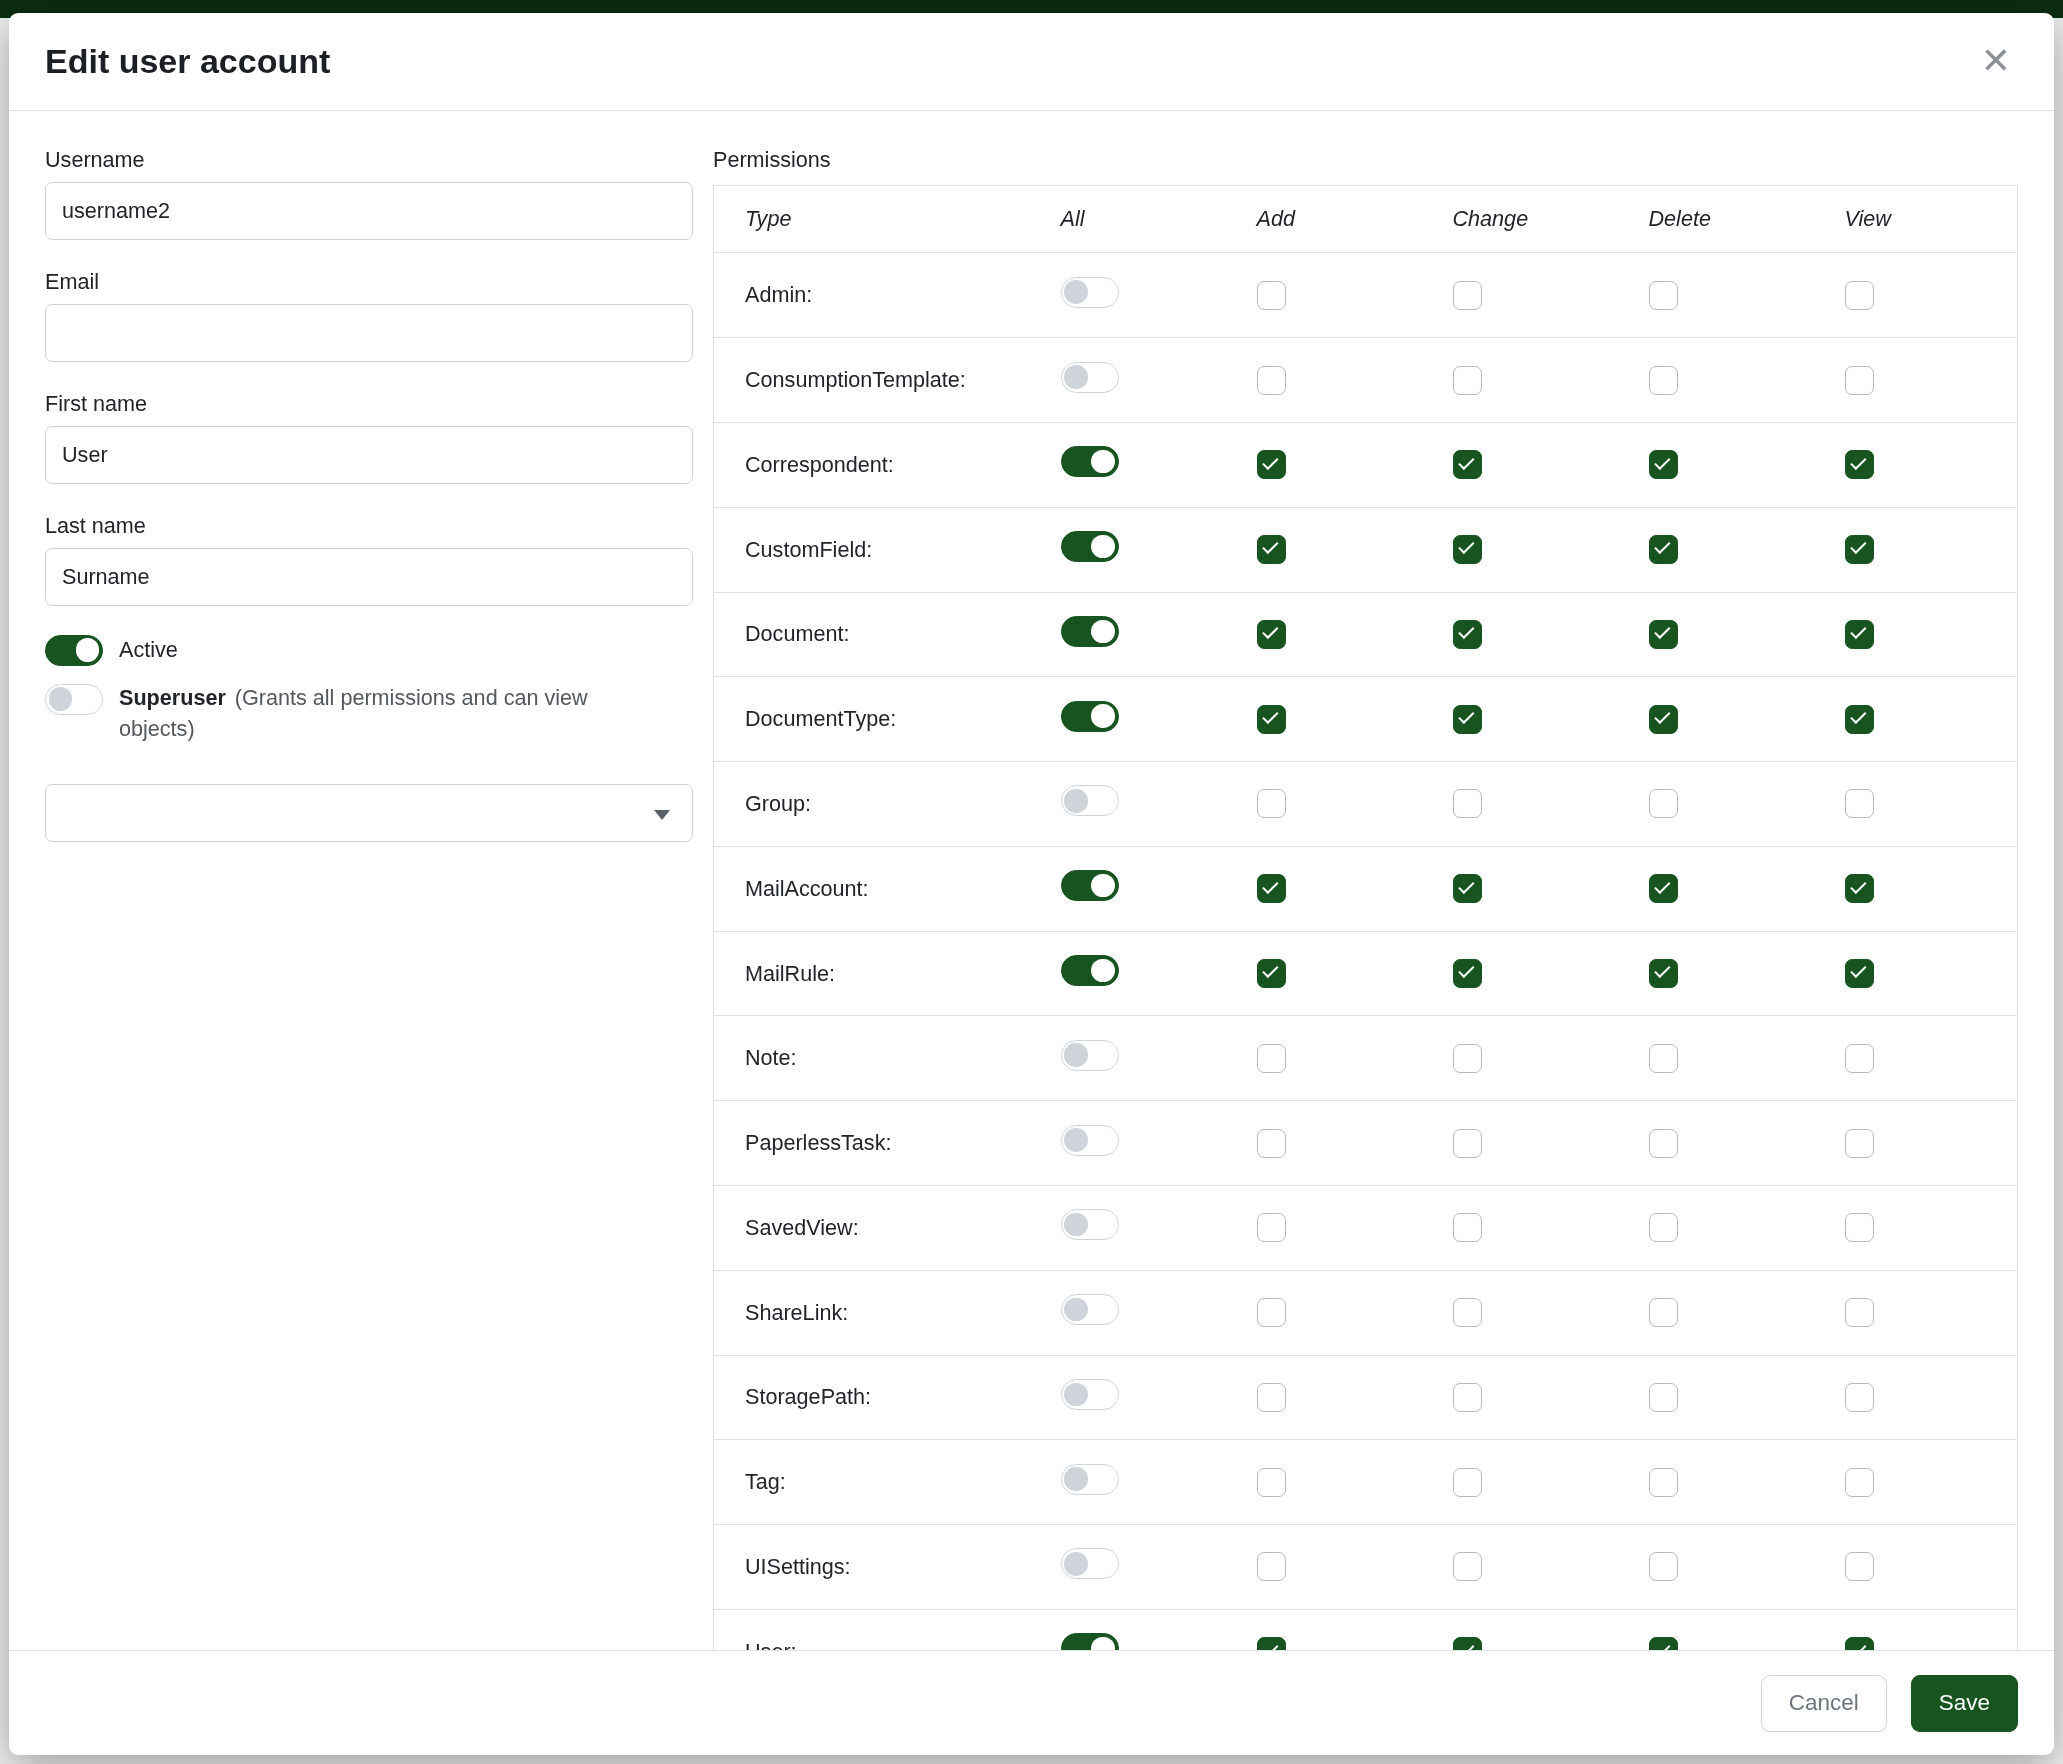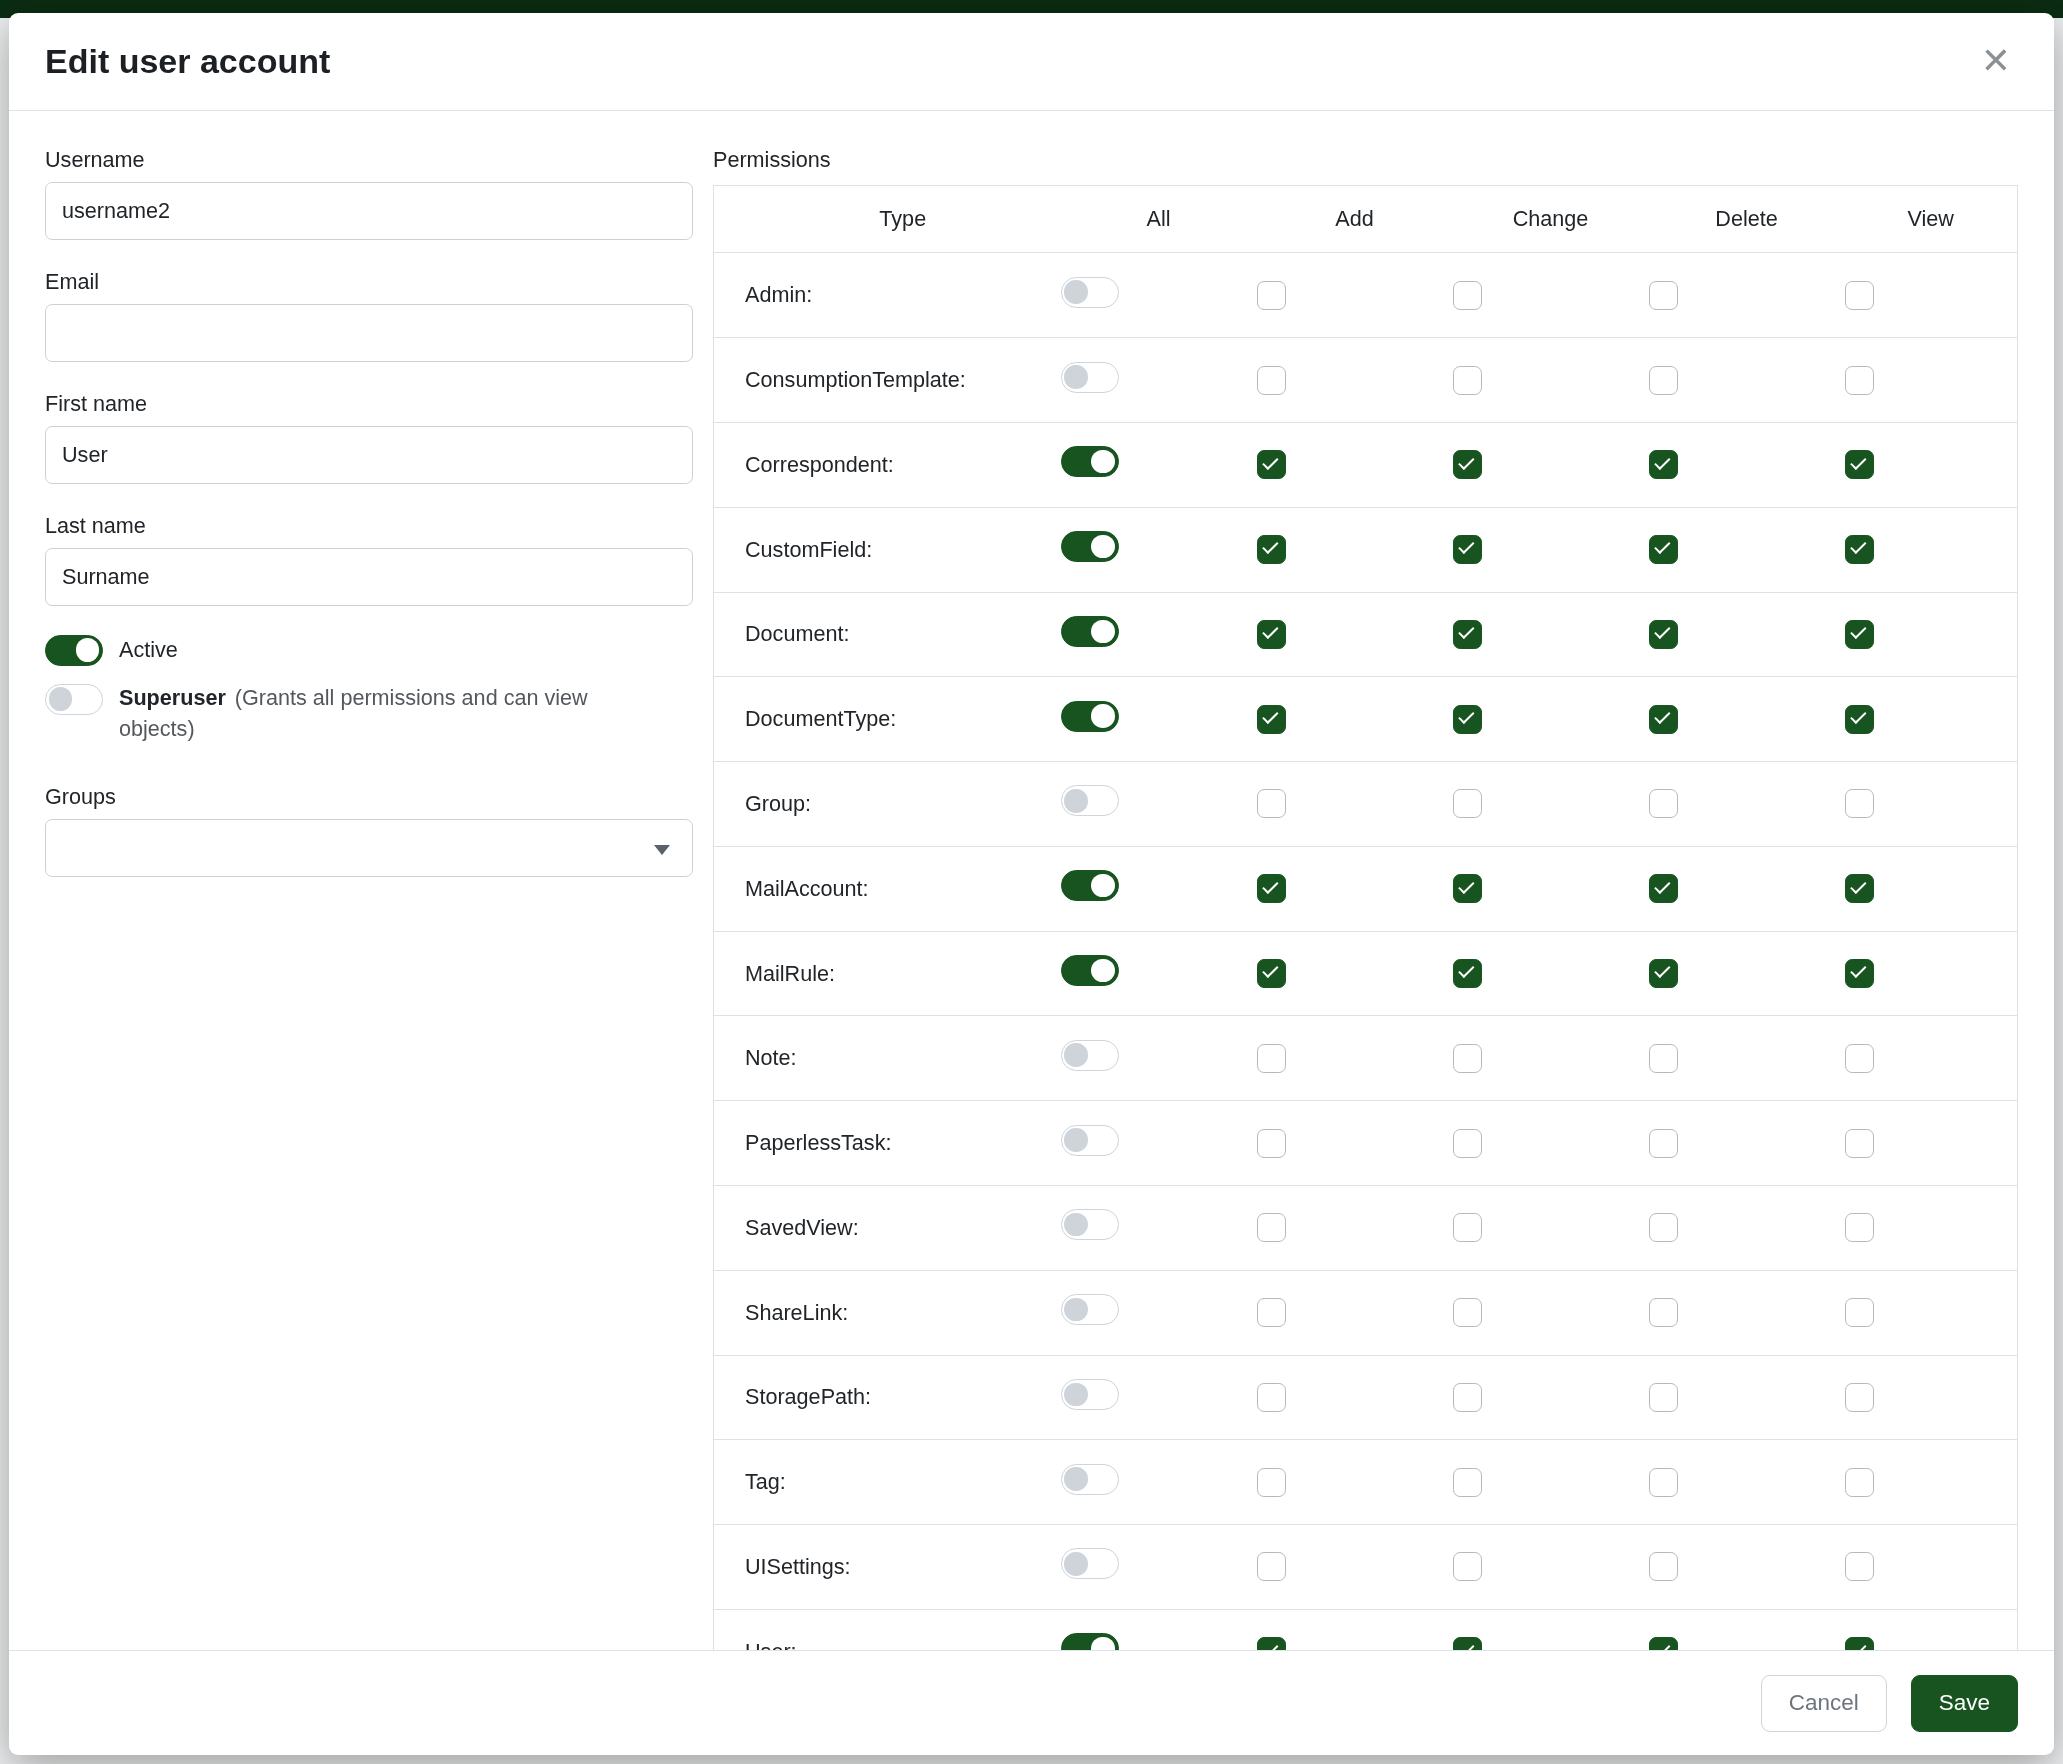--- a/index.html
+++ b/index.html
@@ -75,22 +75,23 @@
     width:0;height:0;border-left:8px solid transparent;border-right:8px solid transparent;
     border-top:10px solid #5a6168;
   }
 
   .perm-label{font-size:21.6px;margin-bottom:12.6px;}
   table.perm-table{
     width:100%;border-collapse:collapse;border:0.9px solid var(--border);
     font-size:21.6px;table-layout:fixed;
   }
   .perm-table th{
-    text-align:center;font-weight:400;padding:20px 0;color:var(--text);
+    text-align:left;font-weight:400;padding:20px 0;color:var(--text);
     border-bottom:0.9px solid var(--border);
+    font-style:italic;
   }
   .perm-table td{
     padding:23.4px 0;border-bottom:0.9px solid var(--border);vertical-align:middle;
   }
   .perm-table tr:last-child td{border-bottom:none;}
   .perm-table th.type-col, .perm-table td.type-cell{padding-left:31px;}
   .col-type{width:347px;}
   .col-ctl{width:196px;}
 
   .cb{
@@ -158,21 +159,20 @@
       </div>
 
       <div class="superuser-row">
         <span class="switch off">
             <span class="knob"></span>
           </span>
         <span class="superuser-text"><span class="superuser-label">Superuser</span><span class="superuser-hint">(Grants all permissions and can view objects)</span></span>
       </div>
 
       <div class="form-group">
-        <label class="field-label">Groups</label>
         <div class="select-box">
           <span class="select-caret"></span>
         </div>
       </div>
 
     </div>
 
     <div class="right-col">
       <div class="perm-label">Permissions</div>
       <table class="perm-table">

